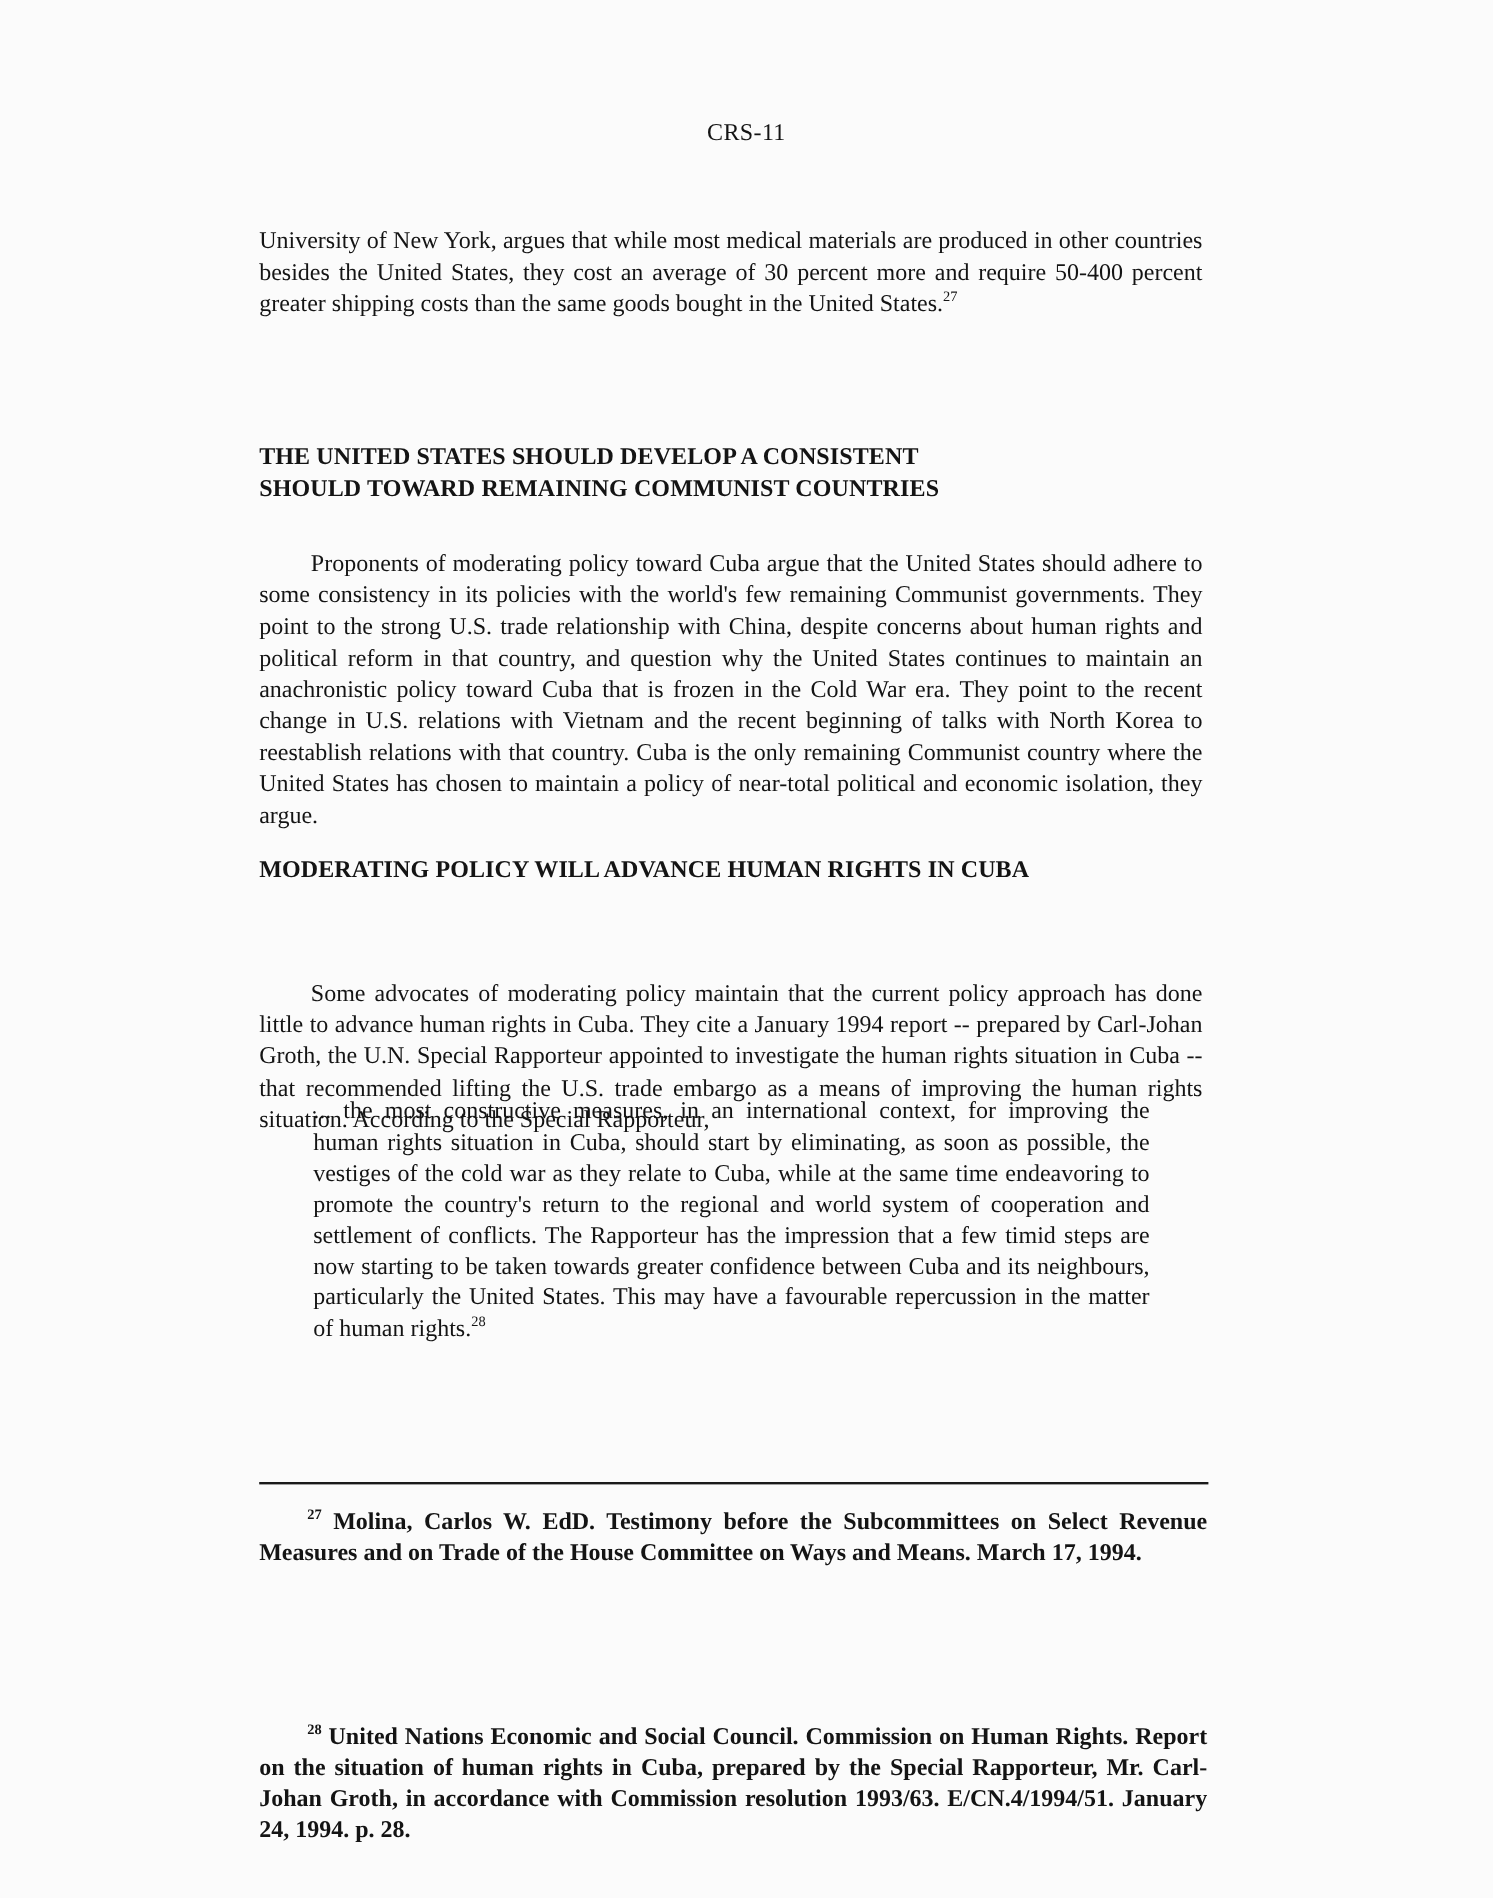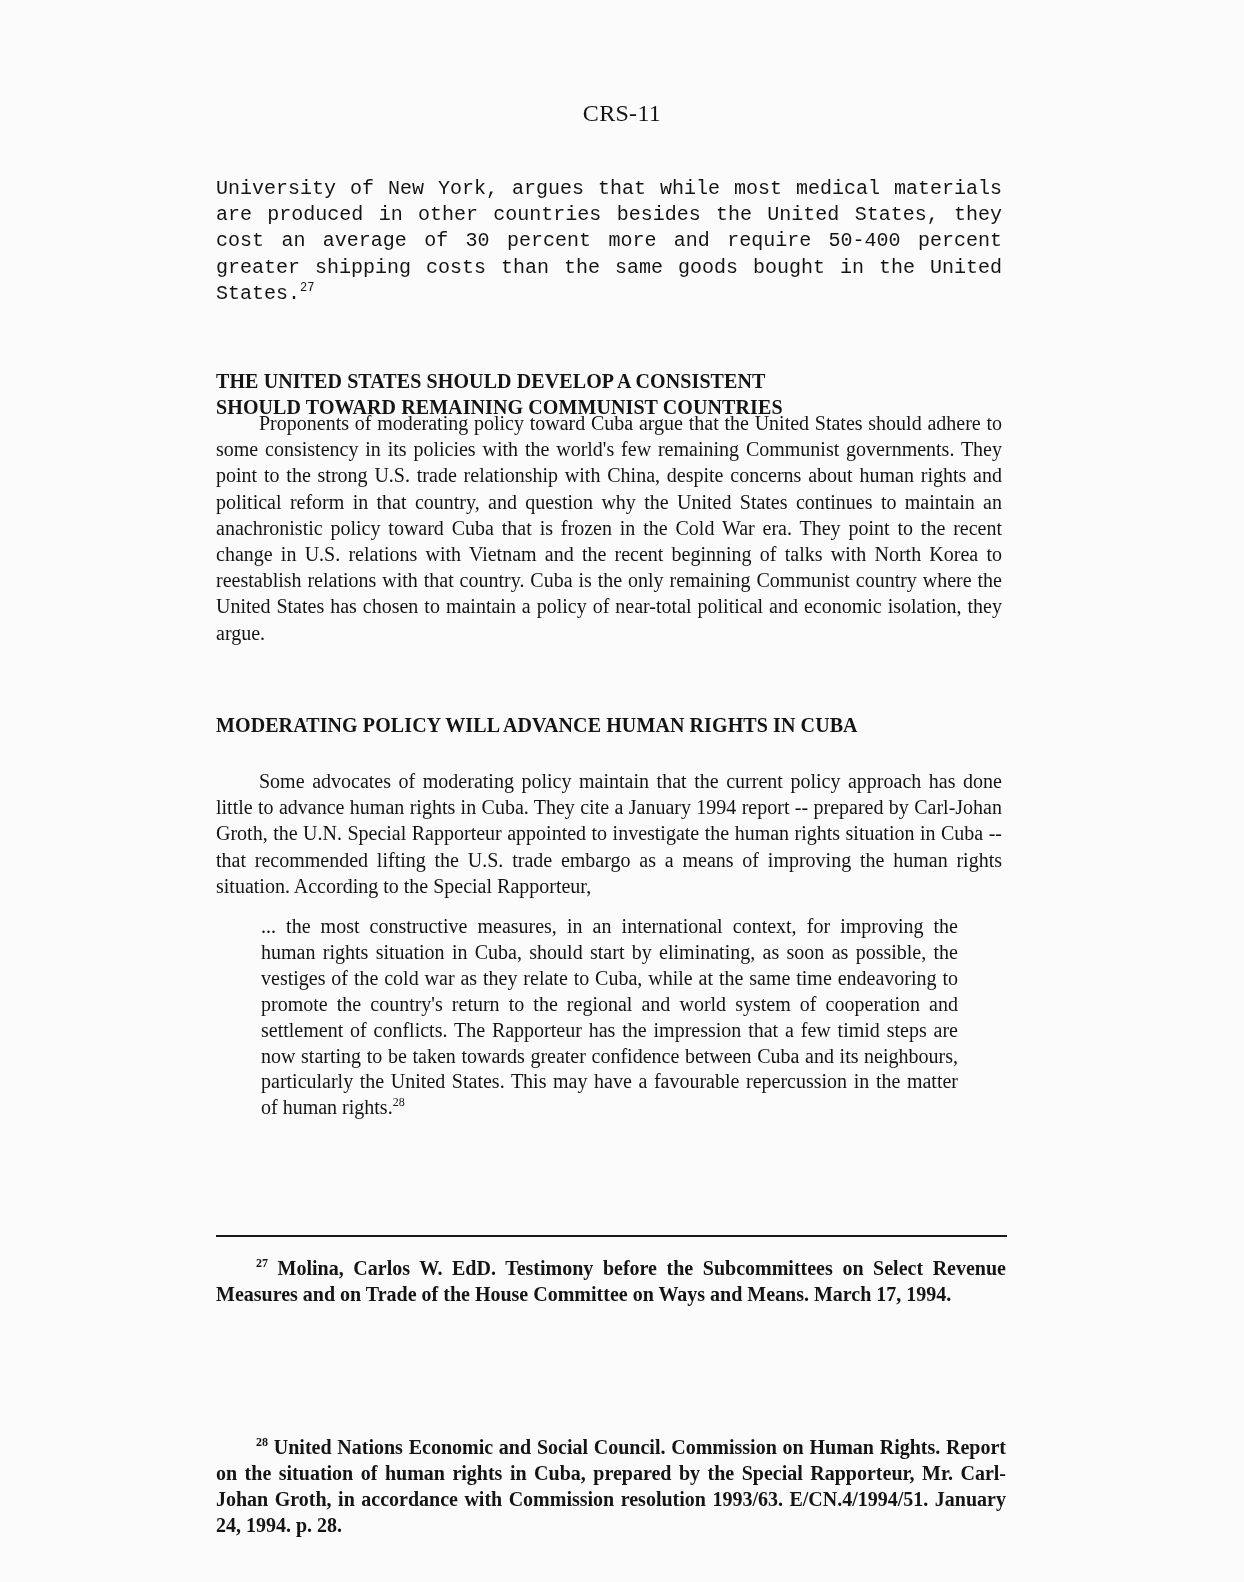--- a/index.html
+++ b/index.html
@@ -14,32 +14,32 @@
       overflow: hidden;
       font-family: "Liberation Serif", "DejaVu Serif", serif;
       color: #141414;
     }
     .page-header {
       position: absolute;
       top: 100px;
       left: 0;
       width: 1244px;
       text-align: center;
-      font-size: 24px;
+      font-size: 20px;
       letter-spacing: 0.3px;
     }
     .block {
       position: absolute;
       left: 216px;
       width: 786px;
       font-size: 20px;
       line-height: 26.2px;
       text-align: justify;
     }
-    .indent { text-indent: 43px; }
+    .indent { text-indent: 43px; margin-top: 47px; }
     .heading {
       position: absolute;
       left: 216px;
       width: 800px;
       font-weight: bold;
       font-size: 20px;
       line-height: 26px;
       letter-spacing: 0.1px;
     }
     .quote {
@@ -77,21 +77,21 @@
       font-size: 12px;
       vertical-align: 8px;
       line-height: 0;
     }
   </style>
 </head>
 <body>
 
 <div class="page-header">CRS-11</div>
 
-<div class="block" style="top:176px;font-family:Liberation Mono, monospace;">
+<div class="block" style="top:188px;">
   <span>University of New York, argues that while most medical materials are produced in other countries besides the United States, they cost an average of 30 percent more and require 50-400 percent greater shipping costs than the same goods bought in the United States.</span><sup>27</sup>
 </div>
 
 <div class="heading" style="top:333px;margin-top:35px;">
   <div>THE UNITED STATES SHOULD DEVELOP A CONSISTENT</div>
   <div>SHOULD TOWARD REMAINING COMMUNIST COUNTRIES</div>
 </div>
 
 <div class="block indent" style="top:410px;">Proponents of moderating policy toward Cuba argue that the United States should adhere to some consistency in its policies with the world's few remaining Communist governments. They point to the strong U.S. trade relationship with China, despite concerns about human rights and political reform in that country, and question why the United States continues to maintain an anachronistic policy toward Cuba that is frozen in the Cold War era.  They point to the recent change in U.S. relations with Vietnam and the recent beginning of talks with North Korea to reestablish relations with that country.  Cuba is the only remaining Communist country where the United States has chosen to maintain a policy of near-total political and economic isolation, they argue.</div>
 

